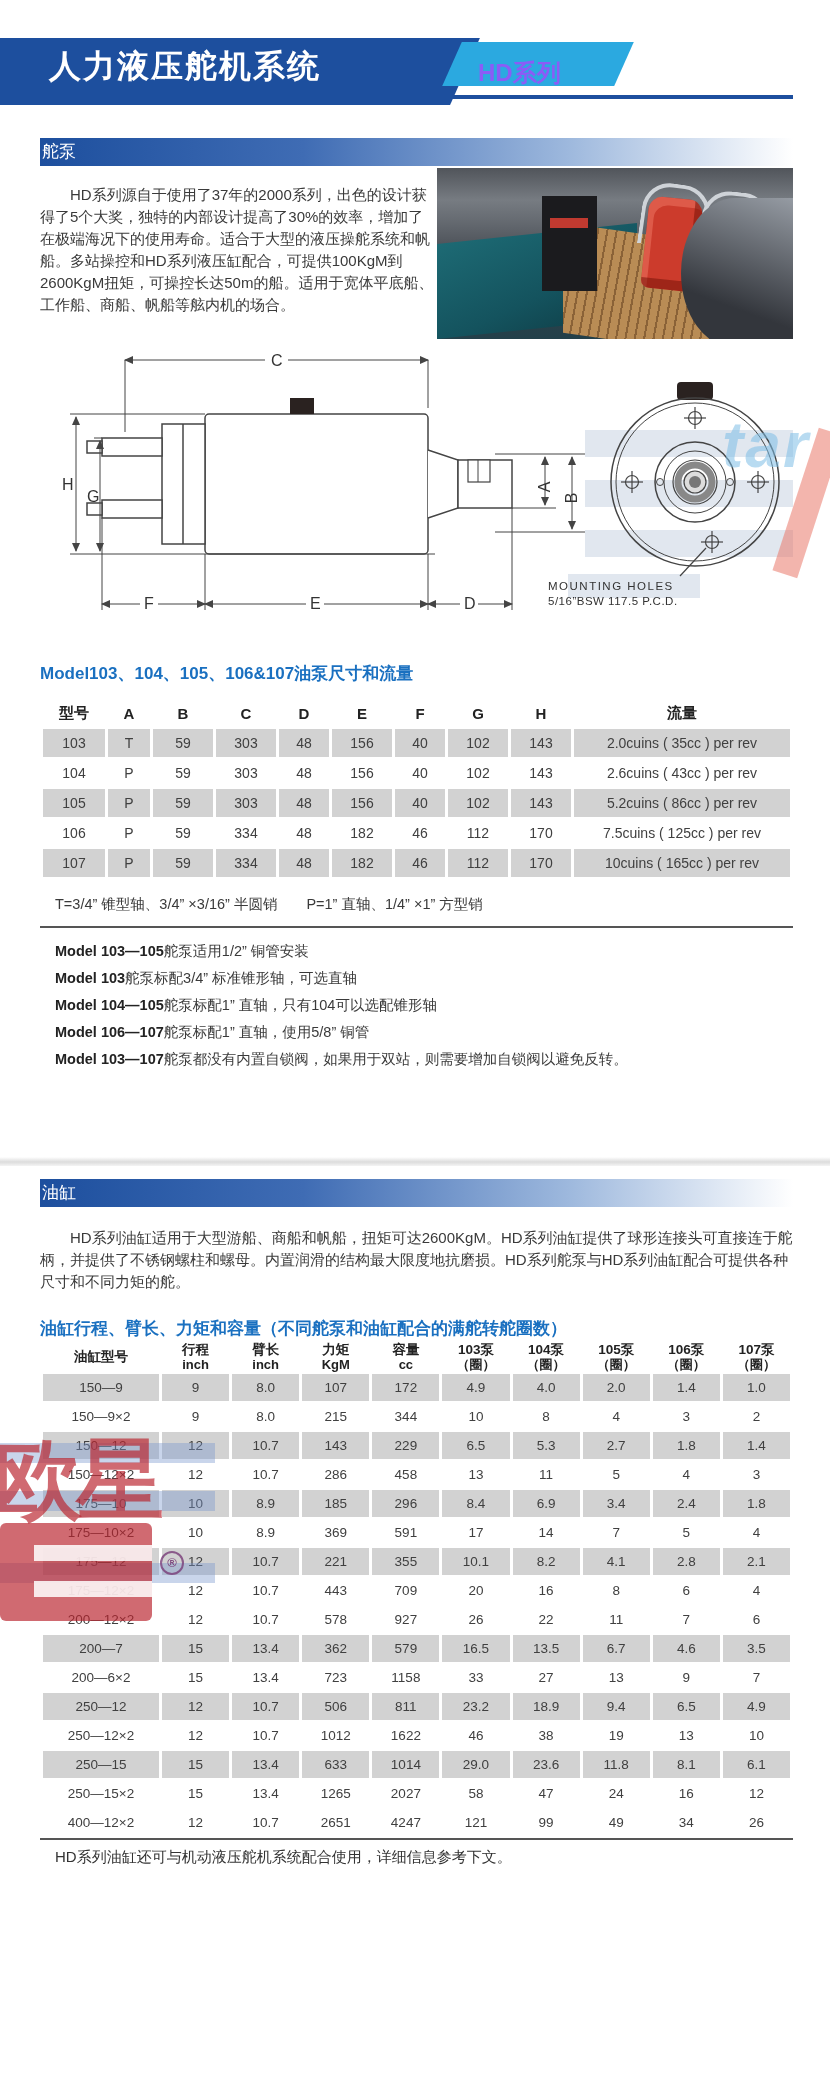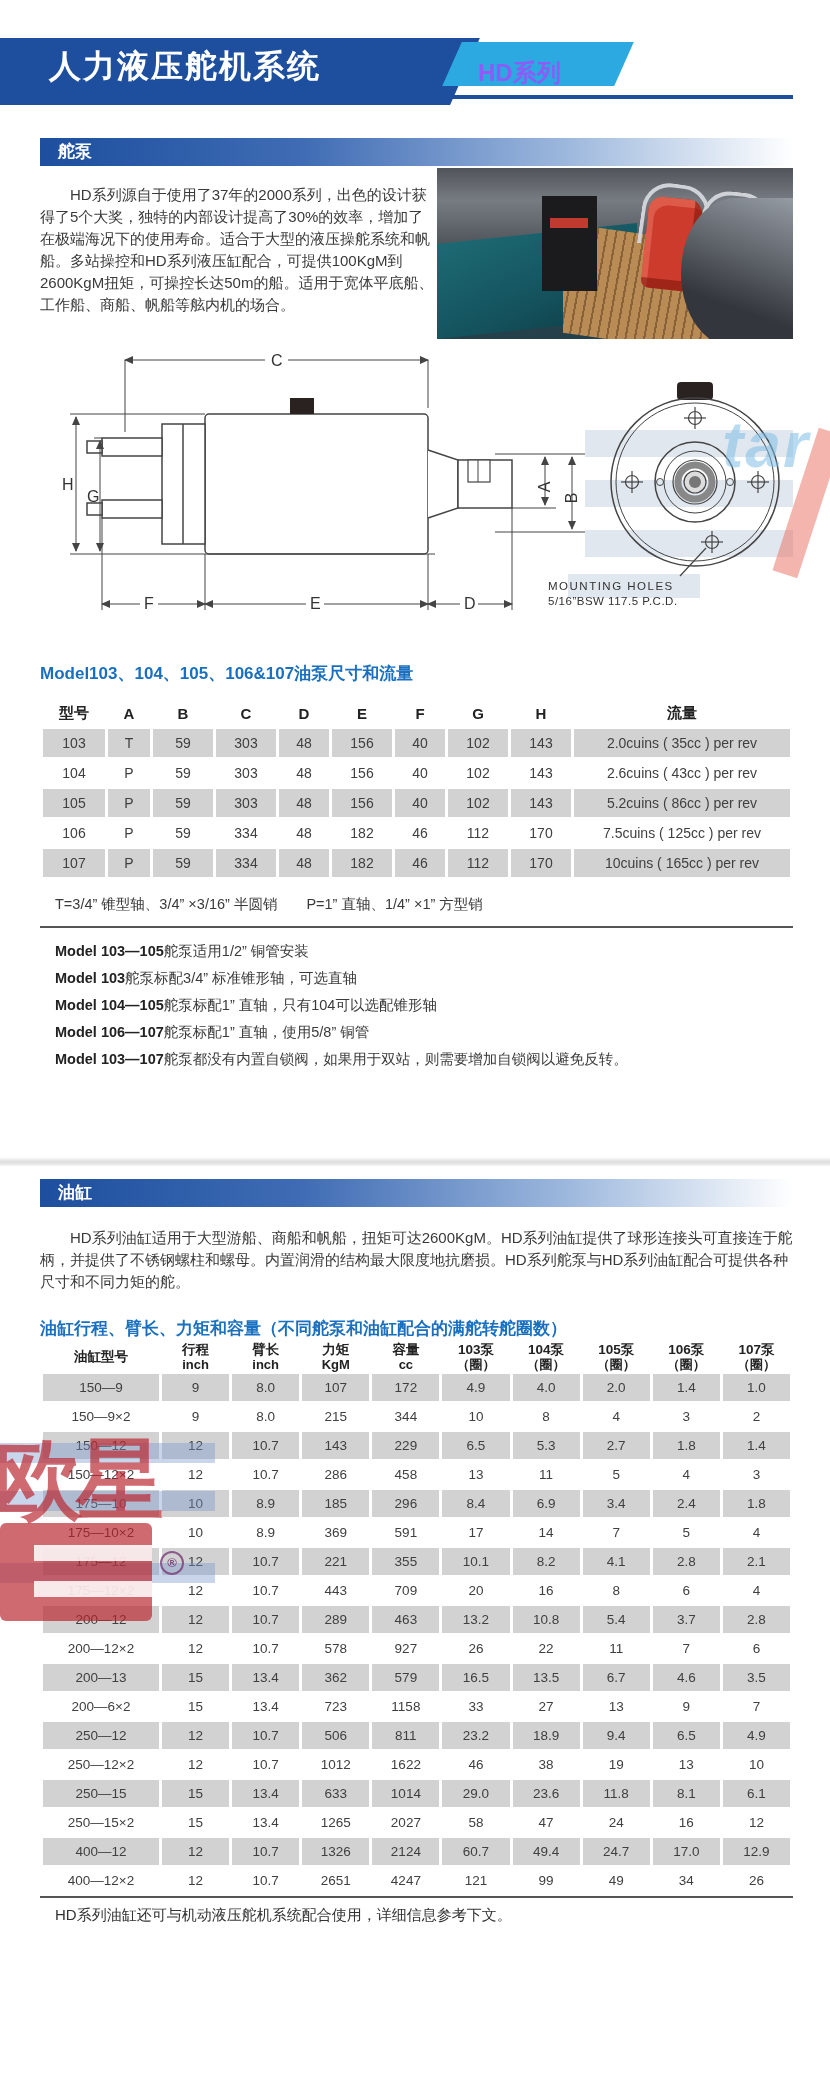--- a/index.html
+++ b/index.html
@@ -9,22 +9,22 @@
   .header-band{position:relative;height:105px;}
   .header-rule{position:absolute;left:38px;right:37px;top:95px;height:4px;background:#1d4f9e;}
   .hdr-main{position:absolute;left:-40px;top:38px;width:505px;height:67px;background:#1d4f9e;
             transform:skewX(-24deg);z-index:2;}
   .hdr-badge{position:absolute;left:452px;top:42px;width:172px;height:44px;background:#2ba9e0;
              transform:skewX(-24deg);z-index:2;}
   .hdr-title{position:absolute;left:49px;top:45px;z-index:3;color:#fff;font-size:32px;font-weight:700;letter-spacing:2px;}
   .hdr-badge-label{position:absolute;left:478px;top:57px;z-index:3;color:#8b5cf6;font-size:24px;font-weight:700;}
   
   .content{padding:0 37px 0 40px;position:relative;}
-  .section-bar{height:28px;line-height:28px;color:#fff;font-size:17px;font-weight:700;
-               padding-left:18px;box-sizing:border-box;
+  .section-bar{height:28px;line-height:28px;color:#fff;font-size:17px;font-weight:400;
+               padding-left:2px;box-sizing:border-box;
                background:linear-gradient(90deg,#1d4f9e 0%,#3f6cb4 35%,#9db8dd 70%,#ffffff 100%);}
   .blue-title{color:#1a70c0;font-size:17px;font-weight:700;margin:0;}
   .para{font-size:15px;line-height:22px;color:#3a3a3a;text-indent:2em;margin:0;}
   hr.dark{border:none;border-top:2px solid #555;margin:0;}
   
   .pump-intro{margin-top:18px;width:394px;min-height:132px;}
   .photo{position:absolute;left:437px;top:168px;width:356px;height:171px;overflow:hidden;
          background:linear-gradient(180deg,#2a2d33 0%,#4a4f57 30%,#3c4148 55%,#23404a 100%);}
   .photo .hall{position:absolute;left:0;top:0;right:0;height:80px;
          background:linear-gradient(180deg,#55595f 0%,#7d8288 40%,#4e535a 100%);opacity:.9;}
@@ -480,46 +480,34 @@
             <td>12</td>
             <td>10.7</td>
             <td>443</td>
             <td>709</td>
             <td>20</td>
             <td>16</td>
             <td>8</td>
             <td>6</td>
             <td>4</td>
           </tr>
-          <tr class="gray">
-            <td>200—12</td>
-            <td>12</td>
-            <td>10.7</td>
-            <td>289</td>
-            <td>463</td>
-            <td>13.2</td>
-            <td>10.8</td>
-            <td>5.4</td>
-            <td>3.7</td>
-            <td>2.8</td>
-          </tr>
           <tr>
             <td>200—12×2</td>
             <td>12</td>
             <td>10.7</td>
             <td>578</td>
             <td>927</td>
             <td>26</td>
             <td>22</td>
             <td>11</td>
             <td>7</td>
             <td>6</td>
           </tr>
           <tr class="gray">
-            <td>200—13</td>
+            <td>200—7</td>
             <td>15</td>
             <td>13.4</td>
             <td>362</td>
             <td>579</td>
             <td>16.5</td>
             <td>13.5</td>
             <td>6.7</td>
             <td>4.6</td>
             <td>3.5</td>
           </tr>
@@ -575,32 +563,20 @@
             <td>250—15×2</td>
             <td>15</td>
             <td>13.4</td>
             <td>1265</td>
             <td>2027</td>
             <td>58</td>
             <td>47</td>
             <td>24</td>
             <td>16</td>
             <td>12</td>
-          </tr>
-          <tr class="gray">
-            <td>400—12</td>
-            <td>12</td>
-            <td>10.7</td>
-            <td>1326</td>
-            <td>2124</td>
-            <td>60.7</td>
-            <td>49.4</td>
-            <td>24.7</td>
-            <td>17.0</td>
-            <td>12.9</td>
           </tr>
           <tr>
             <td>400—12×2</td>
             <td>12</td>
             <td>10.7</td>
             <td>2651</td>
             <td>4247</td>
             <td>121</td>
             <td>99</td>
             <td>49</td>

